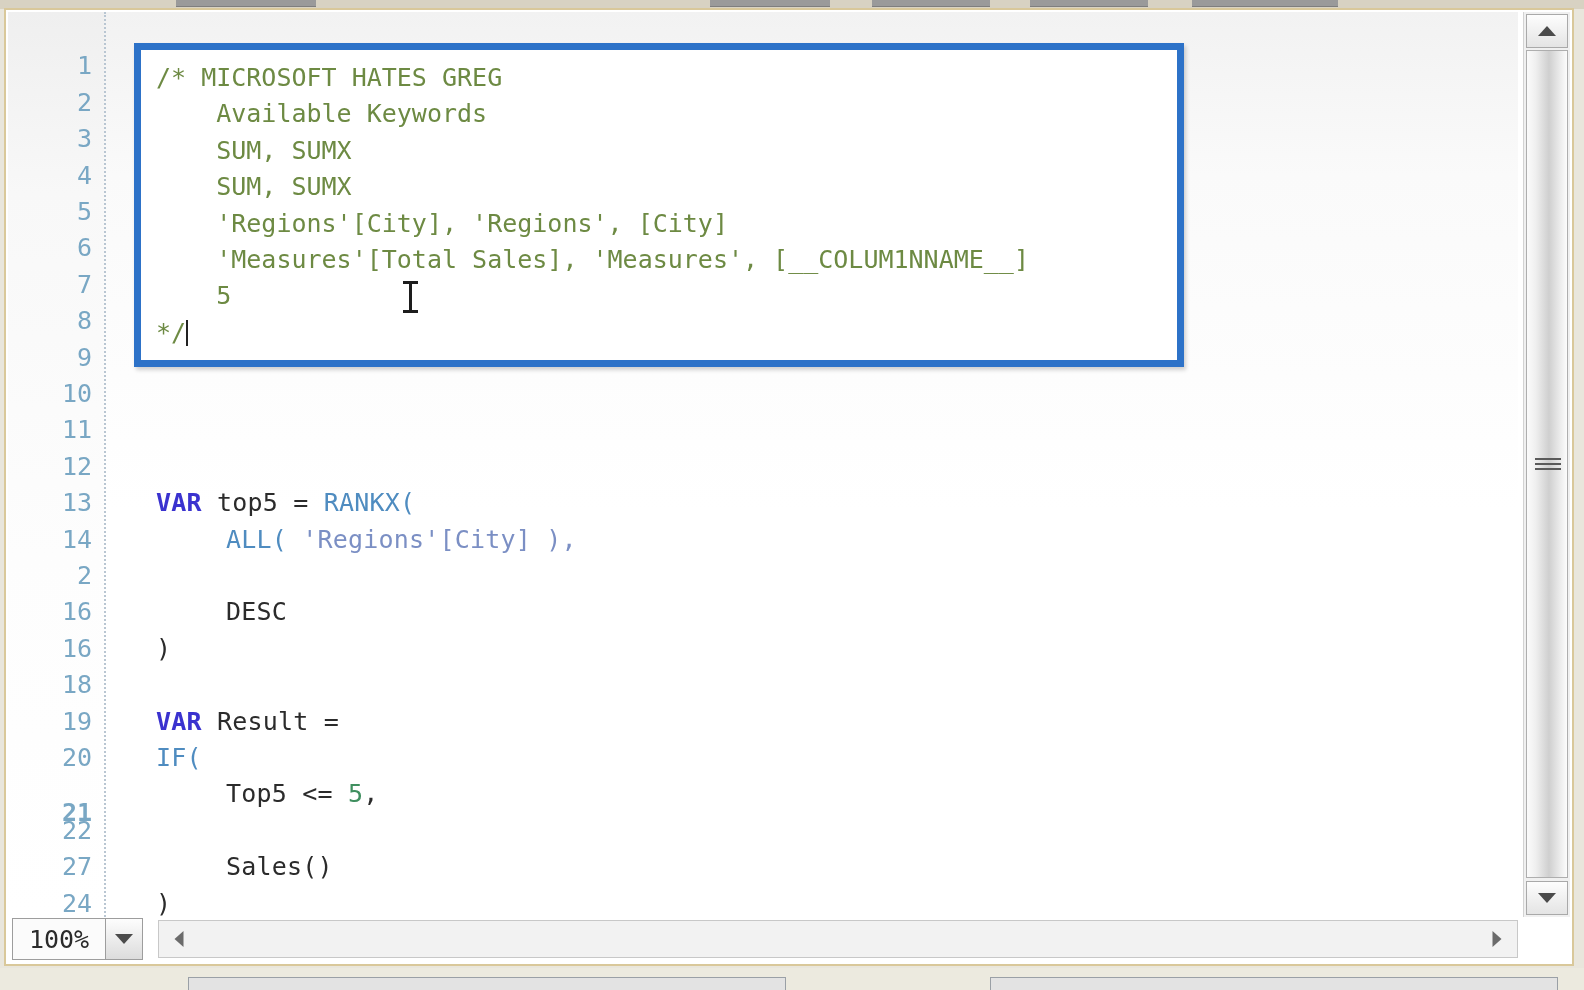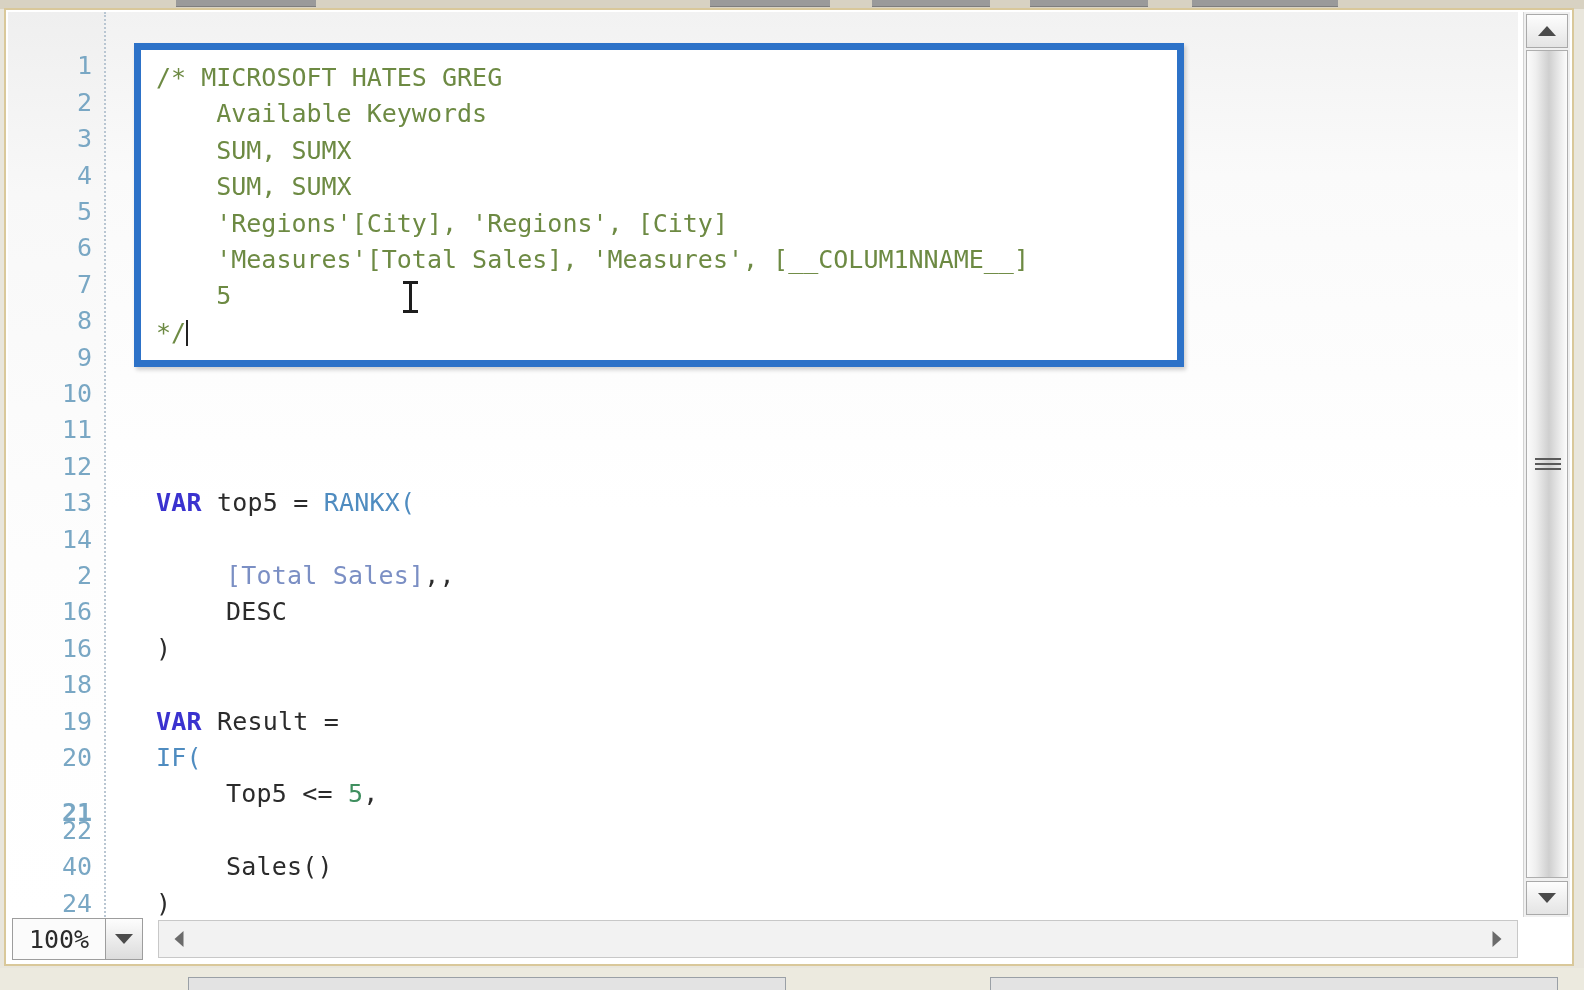--- a/index.html
+++ b/index.html
@@ -179,25 +179,25 @@
             <span class="ln">11</span>
           </div>
 
           <div class="row" style="top:410.4px;position:absolute;width:100%;">
             <span class="ln">12</span>
             <span class="code"><span class="tok-kw">VAR</span><span class="tok-plain"> top5 = </span><span class="tok-fn">RANKX(</span></span>
           </div>
 
           <div class="row" style="top:446.8px;position:absolute;width:100%;">
             <span class="ln">13</span>
+            <span class="code" style="left:218px;"><span class="tok-fn">ALL(</span><span class="tok-meas"> 'Regions'[City] ),</span></span>
           </div>
 
           <div class="row" style="top:483.2px;position:absolute;width:100%;">
             <span class="ln">14</span>
-            <span class="code" style="left:218px;"><span class="tok-meas">[Total Sales]</span><span class="tok-plain">,,</span></span>
           </div>
 
           <div class="row" style="top:519.6px;position:absolute;width:100%;">
             <span class="ln">2</span>
             <span class="code tok-plain" style="left:218px;">DESC</span>
           </div>
 
           <div class="row" style="top:556px;position:absolute;width:100%;">
             <span class="ln">16</span>
             <span class="code tok-plain">)</span>
@@ -225,21 +225,21 @@
           <div class="row" style="top:757px;position:absolute;width:100%;font-weight:bold;">
             <span class="ln">21</span>
           </div>
 
           <div class="row" style="top:774.4px;position:absolute;width:100%;">
             <span class="ln">22</span>
             <span class="code tok-plain" style="left:218px;">Sales()</span>
           </div>
 
           <div class="row" style="top:810.8px;position:absolute;width:100%;">
-            <span class="ln">40</span>
+            <span class="ln">27</span>
             <span class="code tok-plain">)</span>
           </div>
 
           <div class="row" style="top:847.2px;position:absolute;width:100%;">
             <span class="ln">24</span>
           </div>
 
           <div class="row" style="top:883.6px;position:absolute;width:100%;">
             
             

